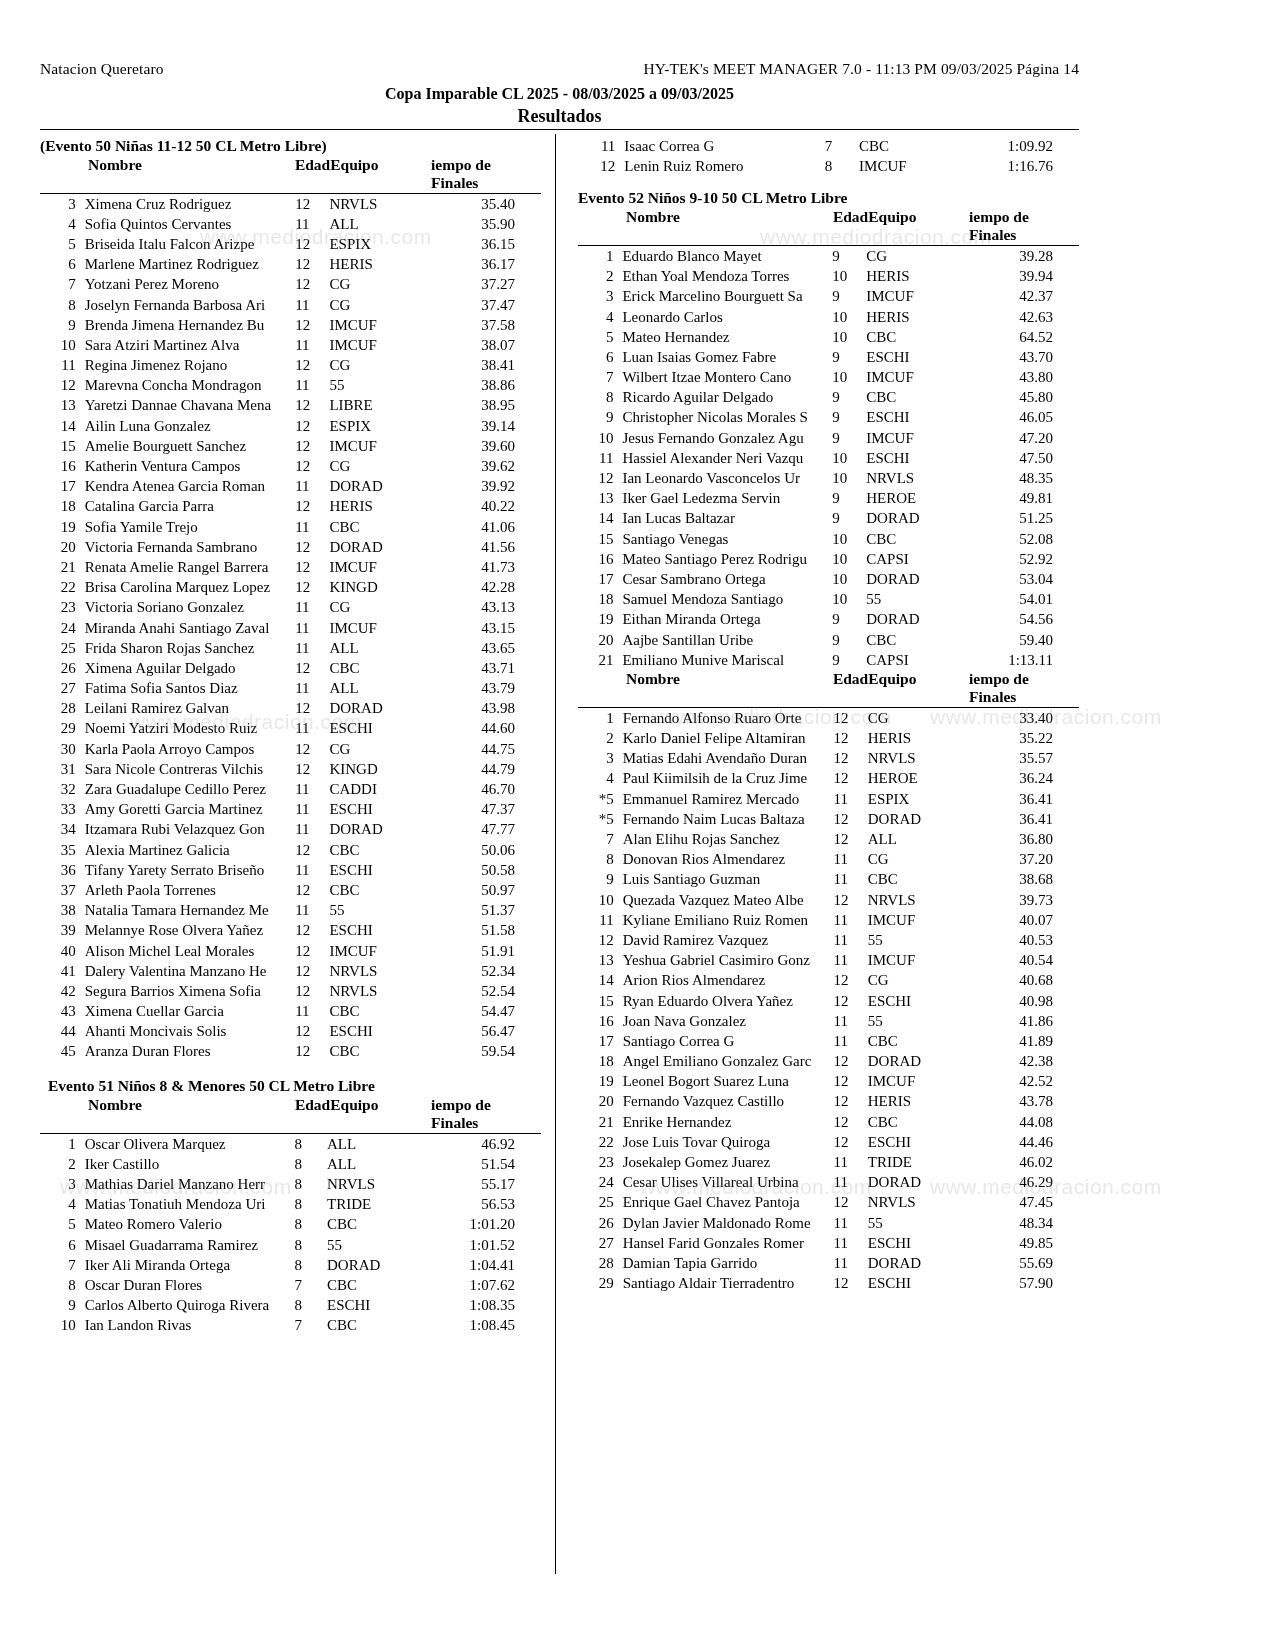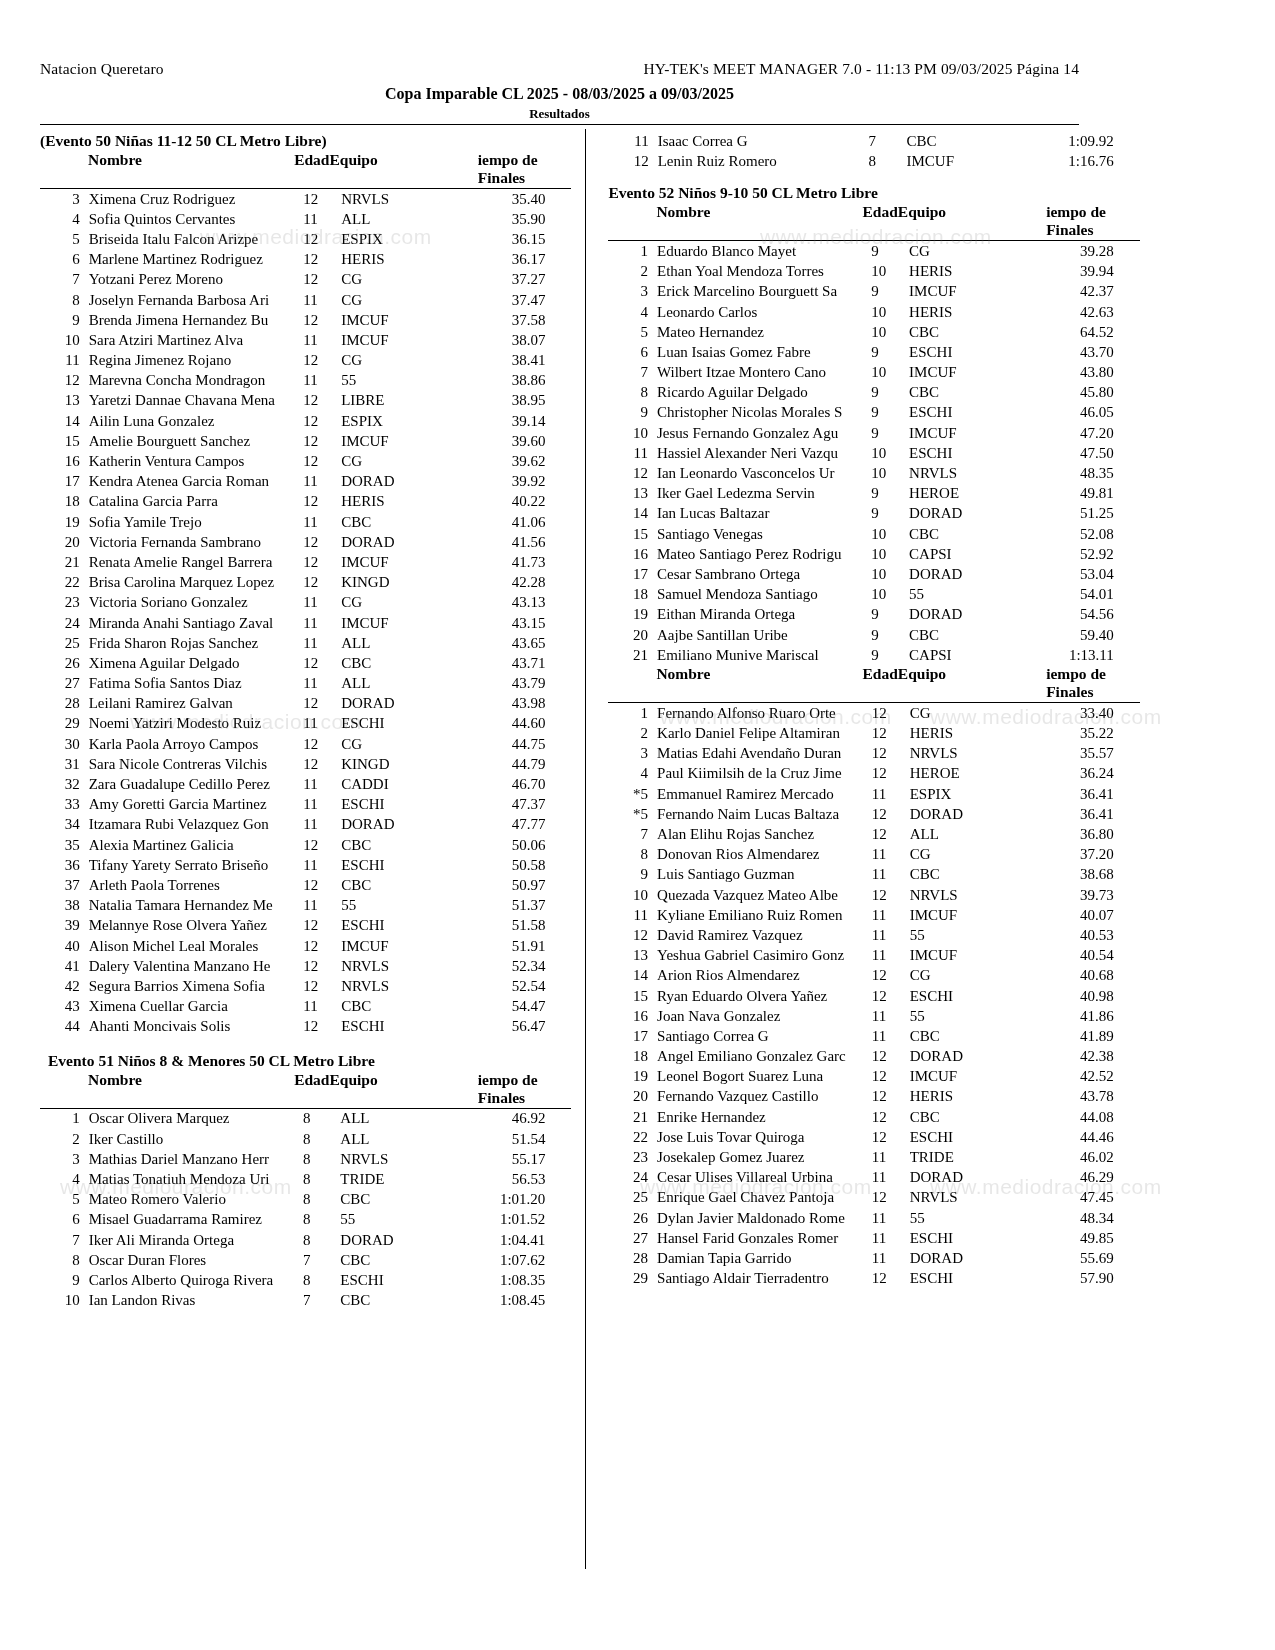--- a/index.html
+++ b/index.html
@@ -37,21 +37,21 @@
   }
   .meet-title {
     text-align: center;
     font-weight: bold;
     font-size: 16px;
     margin-top: 7px;
   }
   .results-title {
     text-align: center;
     font-weight: bold;
-    font-size: 13px;
+    font-size: 18px;
     margin-top: 3px;
   }
   .rule {
     border-top: 1.4px solid #000;
     margin-top: 2px;
   }
   .columns {
     display: flex;
     margin-top: 4px;
     position: relative;
@@ -92,21 +92,20 @@
 
   .name-cell { display: block; max-width: 212px; overflow: hidden; text-overflow: clip; white-space: nowrap; }
 
   .hdr-wrap {
     display: flex;
     align-items: baseline;
     border-bottom: 1.2px solid #000;
     font-weight: bold;
     font-size: 15.5px;
     padding-bottom: 1px;
-    gap: 30px;
   }
   .hdr-name { width: 257px; padding-left: 48px; box-sizing: border-box;}
   .hdr-age { width: 52px; }
   .hdr-team { width: 85px; }
   .hdr-time { }
 
   .watermark {
     position: absolute;
     color: rgba(120,120,120,0.18);
     font-size: 21px;
@@ -522,20 +521,29 @@
             </tr>
             <tr>
               <td class="c-place">44</td>
               <td class="c-name">
                 <span class="name-cell">Ahanti Moncivais Solis</span>
               </td>
               <td class="c-age">12</td>
               <td class="c-team">ESCHI</td>
               <td class="c-time">56.47</td>
             </tr>
+            <tr>
+              <td class="c-place">45</td>
+              <td class="c-name">
+                <span class="name-cell">Aranza Duran Flores</span>
+              </td>
+              <td class="c-age">12</td>
+              <td class="c-team">CBC</td>
+              <td class="c-time">59.54</td>
+            </tr>
           </tbody>
       </table>
 
       <div class="event-head" style="margin-top:12px;margin-left:8px;">Evento 51  Niños 8 &amp; Menores 50 CL Metro Libre</div>
       <div class="hdr-wrap">
         <div class="hdr-name">Nombre</div>
         <div class="hdr-age">EdadEquipo</div>
         <div class="hdr-team"></div>
         <div class="hdr-time">iempo de Finales</div>
       </div>

